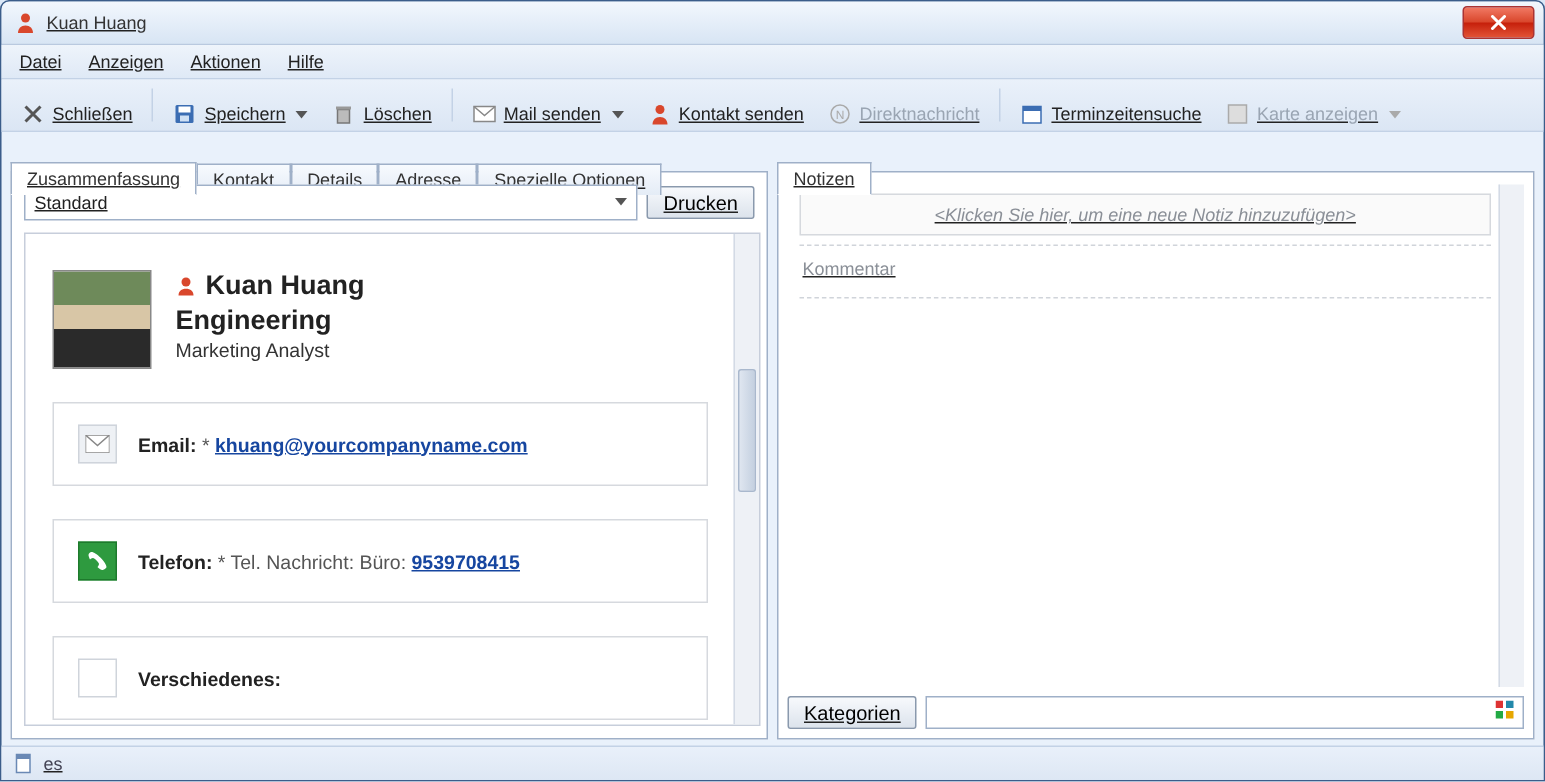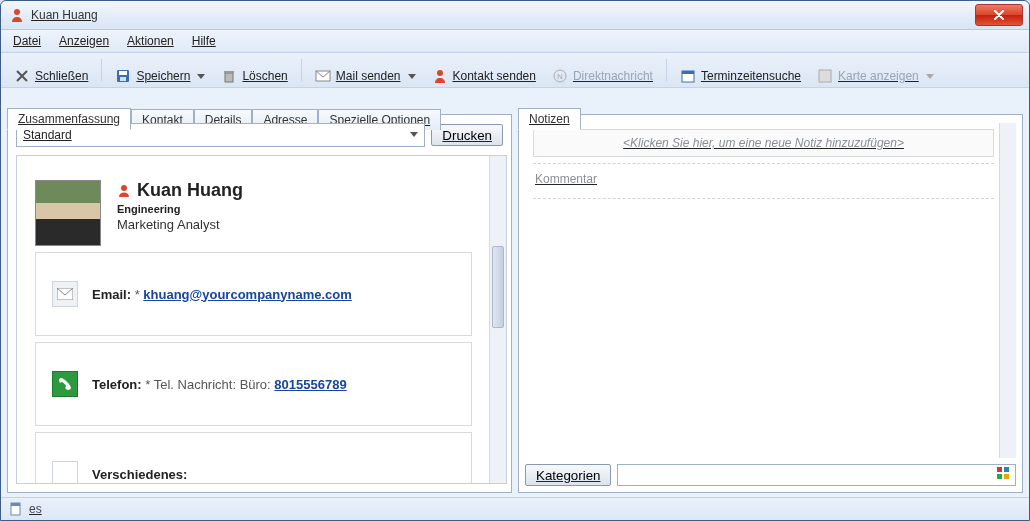--- a/index.html
+++ b/index.html
@@ -37,23 +37,23 @@
   .combo{flex:1;height:22px;border:1px solid #9fb0c8;background:#fff;display:flex;align-items:center;padding:0 6px;position:relative;}
   .combo .drop{position:absolute;right:6px;top:8px;}
   .btn{height:22px;border:1px solid #8a99ad;background:linear-gradient(to bottom,#f7f9fc,#dce3ec);padding:0 10px;border-radius:2px;}
   .summary-scroll{flex:1;margin:0 4px 8px 8px;border:1px solid #c7cedb;position:relative;overflow:hidden;}
   .summary-inner{position:absolute;inset:0 16px 0 0;overflow:hidden;padding:24px 18px;box-sizing:border-box;}
   .vscroll{position:absolute;right:0;top:0;bottom:0;width:16px;background:#eef1f6;border-left:1px solid #d3dae5;}
   .vscroll .thumb{position:absolute;left:2px;right:2px;top:90px;height:80px;background:linear-gradient(to right,#dfe6f0,#c4d0e0);border:1px solid #a9b8cd;border-radius:2px;}
   .personrow{display:flex;gap:16px;align-items:flex-start;}
   .photo{width:64px;height:64px;background:linear-gradient(to bottom,#6e8a5a 0 35%,#d8c6a6 35% 60%,#2a2a2a 60% 100%);border:1px solid #888;}
   .personinfo .name{font-size:18px;font-weight:bold;display:flex;align-items:center;gap:6px;}
-  .personinfo .dept{font-size:11px;font-weight:bold;margin-top:2px;}
+  .personinfo .dept{font-size:18px;font-weight:bold;margin-top:2px;}
   .personinfo .role{font-size:13px;margin-top:2px;color:#333;}
-  .card{border:1px solid #d6d9de;margin-top:6px;padding:28px 16px;display:flex;align-items:center;gap:14px;}
+  .card{border:1px solid #d6d9de;margin-top:22px;padding:14px 16px;display:flex;align-items:center;gap:14px;}
   .cardicon{width:24px;height:24px;flex:0 0 24px;display:flex;align-items:center;justify-content:center;background:#eef1f5;border:1px solid #cfd4db;}
   .card b{font-size:13px;}
   .card .lbl{font-size:13px;}
   a.link{color:#1646a0;text-decoration:underline;font-weight:bold;}
   .muted{color:#555;}
   
   .notes-body{flex:1;display:flex;flex-direction:column;padding:8px 6px 6px 6px;min-height:0;}
   .notes-scroll{flex:1;border:0;position:relative;}
   .notes-scroll .vscroll{position:absolute;right:0;top:0;bottom:0;}
   .addnote{margin:6px 22px 4px 8px;border:1px solid #d6d9de;background:#fafafa;color:#8a8f97;height:26px;display:flex;align-items:center;justify-content:center;font-style:italic;}
@@ -221,21 +221,21 @@
                 </div>
               <span class="lbl"><b>Email:</b> <span class="muted">*</span> <a href="#" class="link">khuang@yourcompanyname.com</a></span>
             </div>
 
             <div class="card">
               <div class="cardicon" style="background:#2e9a3f;border-color:#1d7a2c">
                   <svg width="14" height="14">
                     <path d="M3 1c3 0 10 7 10 10 0 1-2 2-3 2-1 0-3-2-3-2s1-1 1-2-3-4-4-4-2 1-2 1S1 4 1 3c0-1 1-2 2-2z" fill="#fff"></path>
                   </svg>
                 </div>
-              <span class="lbl"><b>Telefon:</b> <span class="muted">*</span> <span class="muted">Tel. Nachricht: Büro:</span> <a href="#" class="link">8015556789</a></span>
+              <span class="lbl"><b>Telefon:</b> <span class="muted">*</span> <span class="muted">Tel. Nachricht: Büro:</span> <a href="#" class="link">9539708415</a></span>
             </div>
 
             <div class="card">
               <div class="cardicon" style="background:#fff"></div>
               <span class="lbl"><b>Verschiedenes:</b></span>
             </div>
           </div>
           <div class="vscroll">
               <div class="thumb"></div>
             </div>

